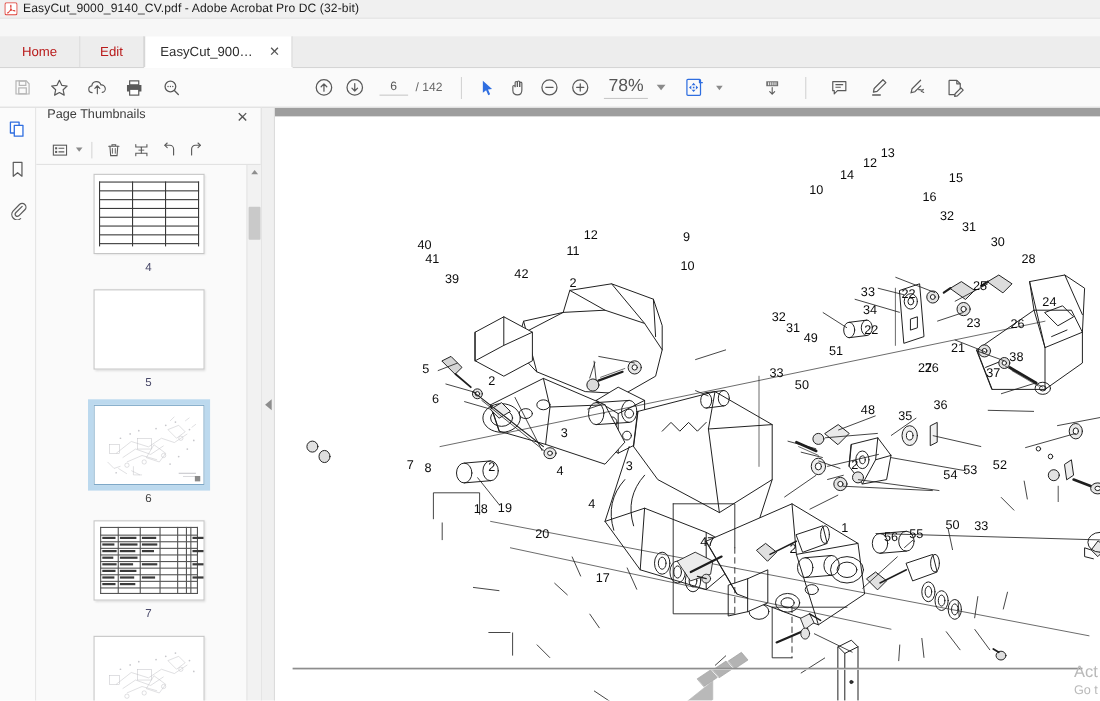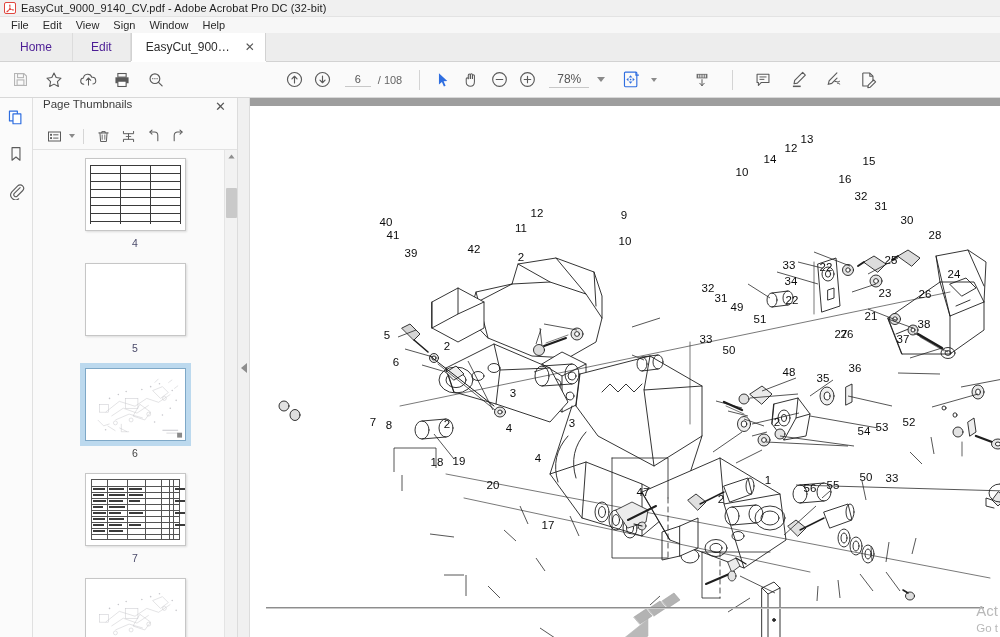--- a/index.html
+++ b/index.html
@@ -39,21 +39,21 @@
   }
 
   
   .tabstrip {
     position: absolute; top:33px; left:0; width:1000px; height:29px;
     background: #ededed; border-bottom:1px solid #d2d2d2;
     display:flex; align-items: stretch;
   }
   .tab {
     display:flex; align-items:center; justify-content:center;
-    font-size: 12px; color:#4c1d95; padding: 0 18px; white-space: nowrap;
+    font-size: 12px; color:#b91c1c; padding: 0 18px; white-space: nowrap;
     border-right: 1px solid #dcdcdc; cursor: default; position: relative;
   }
   .tab.home { padding: 0 20px; }
   .tab.active {
     background:#ffffff; color:#2d2d2d;
     border-left:1px solid #d2d2d2; border-right:1px solid #d2d2d2;
     box-shadow: 0 1px 0 #fff;
   }
   .tab.doc { padding: 0 8px 0 14px; max-width: 135px; }
   .tab .tab-label { overflow:hidden; text-overflow: ellipsis; white-space: nowrap; }
@@ -85,21 +85,21 @@
     width: 26px; text-align:center; border:none; border-bottom:1px solid #c8c8c8;
     background:transparent; font-size:11px; color:#555;
     font-family:"Liberation Sans", sans-serif; padding: 1px 0;
   }
   .pagetotal { margin-left:7px; color:#666; font-size:11px; white-space: nowrap;}
   .zoomfield {
     display:flex; align-items:center; margin-left: 6px;
   }
   .zoomval {
     width: 40px; text-align:center; border:none; border-bottom:1px solid #c8c8c8;
-    background:transparent; font-size:12px; color:#555;
+    background:transparent; font-size:16px; color:#555;
     font-family:"Liberation Sans", sans-serif; padding:1px 0;
   }
   .caret {
     width:0; height:0; border-left:4px solid transparent; border-right:4px solid transparent;
     border-top:5px solid #8a8a8a; margin-left:8px; cursor:pointer;
   }
   .caret.sm { border-left-width:3px; border-right-width:3px; border-top-width:4px; margin-left:4px;}
 
   
   .rail {
@@ -222,28 +222,20 @@
   <div class="titlebar">
     <span class="title-icon">
       <svg width="12" height="12" viewBox="0 0 12 12">
         <rect x="0.5" y="0.5" width="11" height="11" rx="1.5" fill="#fff" stroke="#e0463e" stroke-width="1"></rect>
         <path d="M6 2.4c-.7 0-.95.6-.8 1.45.1.6.45 1.5.45 1.5-.4 1.2-1 2.4-1.5 3-.9.35-1.75.8-1.75 1.4 0 .35.3.6.7.6.75 0 1.45-1.05 2-2.1.75-.3 1.6-.5 2.4-.6.6.5 1.3.9 1.8.9.45 0 .7-.3.7-.65 0-.5-.55-.75-1.35-.75-.35 0-.8.05-1.2.12-.5-.45-.95-1.1-1.25-1.8.15-.6.3-1.25.3-1.8C6.5 2.9 6.35 2.4 6 2.4z" fill="#e0463e"></path>
       </svg>
     </span>
     <span class="titlebar-text">EasyCut_9000_9140_CV.pdf - Adobe Acrobat Pro DC (32-bit)</span>
   </div>
 
-  <div class="menubar">
-    <div class="menu-item">File</div>
-    <div class="menu-item">Edit</div>
-    <div class="menu-item">View</div>
-    <div class="menu-item">Sign</div>
-    <div class="menu-item">Window</div>
-    <div class="menu-item">Help</div>
-  </div>
 
   <div class="tabstrip">
     <div class="tab home">
       <span class="tab-label">Home</span>
     </div>
     <div class="tab">
       <span class="tab-label">Edit</span>
     </div>
     <div class="tab doc active">
       <span class="tab-label">EasyCut_9000_914...</span>
@@ -298,21 +290,21 @@
       </div>
       <div class="tbtn">
         <svg width="19" height="19" viewBox="0 0 20 20" fill="none" stroke="#5a5a5a" stroke-width="1.2" stroke-linecap="round" stroke-linejoin="round">
           <circle cx="10" cy="10" r="7.4"></circle>
           <path d="M10 6.4v7M10 13.4l-2.7-2.7M10 13.4l2.7-2.7"></path>
         </svg>
       </div>
 
       <div class="pagefield">
         <input class="pagenum" type="text" value="6" style="">
-        <span class="pagetotal">/ 108</span>
+        <span class="pagetotal">/ 142</span>
       </div>
 
       <div class="tb-sep"></div>
 
       <div class="tbtn">
         <svg width="18" height="18" viewBox="0 0 20 20">
           <path d="M5.5 2.6L14.8 11l-4.1.45 2.2 4.9-1.9.9-2.2-4.95-3.3 2.6z" fill="#2f6ee0"></path>
         </svg>
       </div>
       <div class="tbtn">

